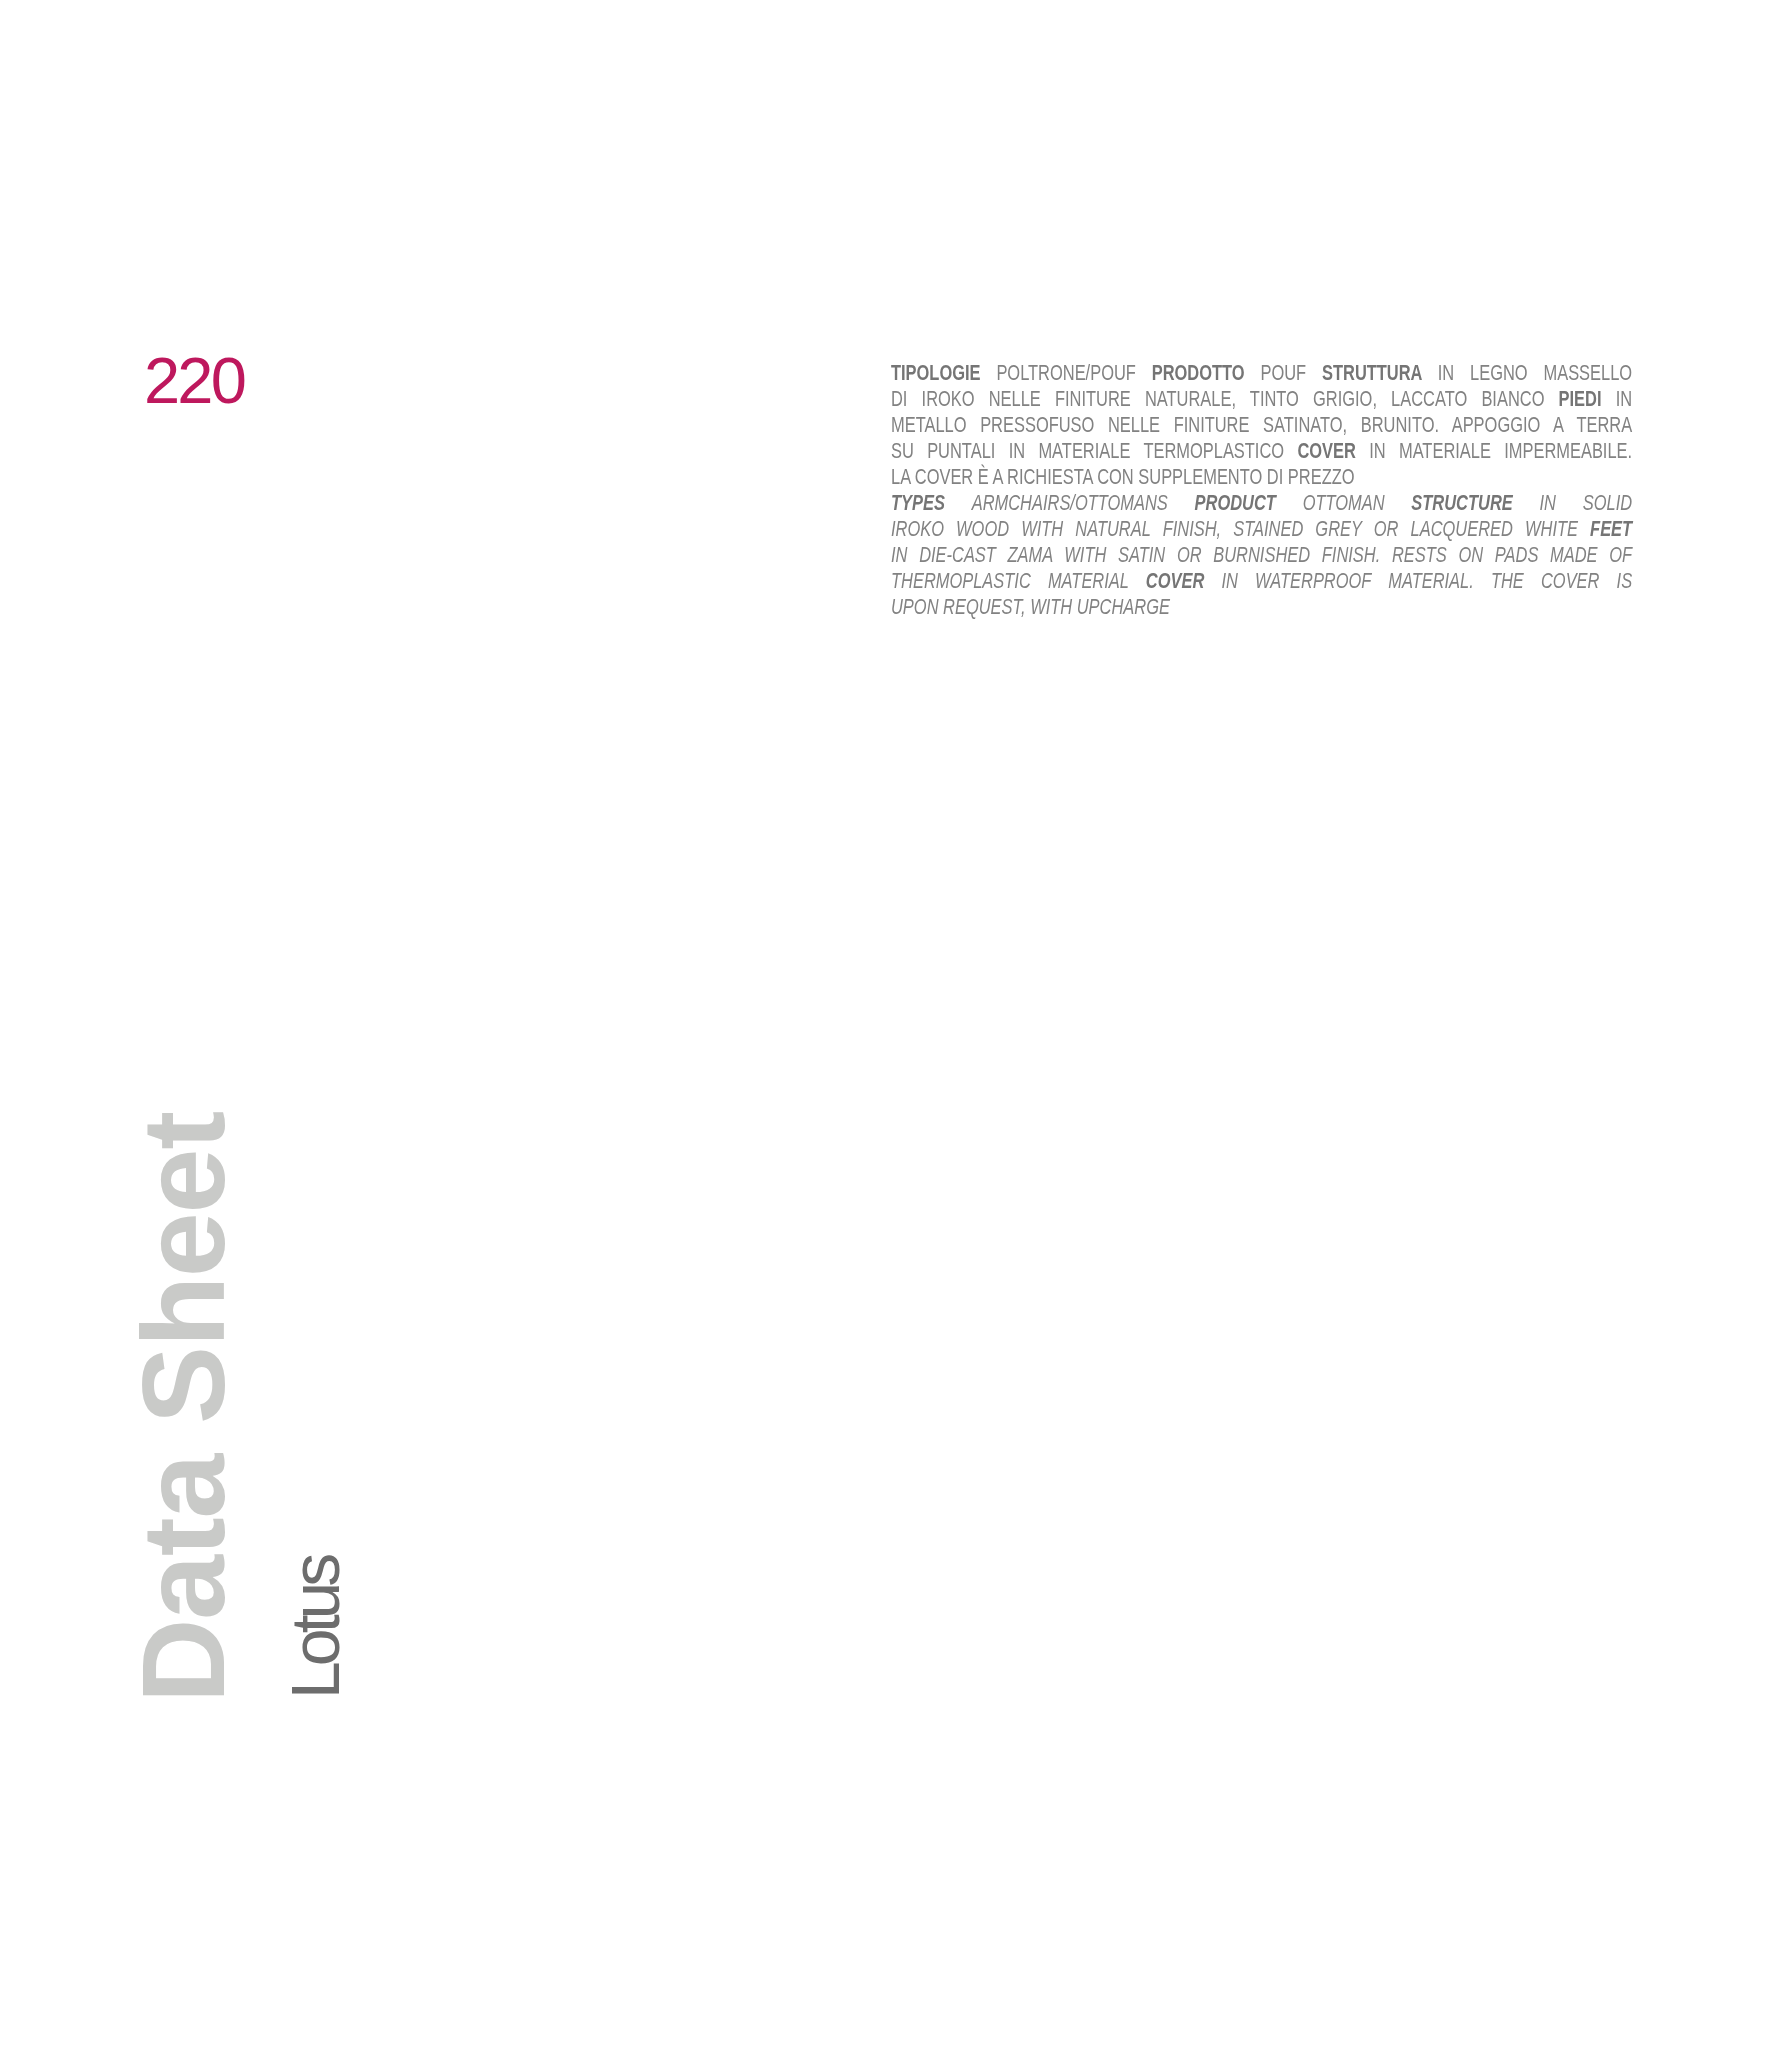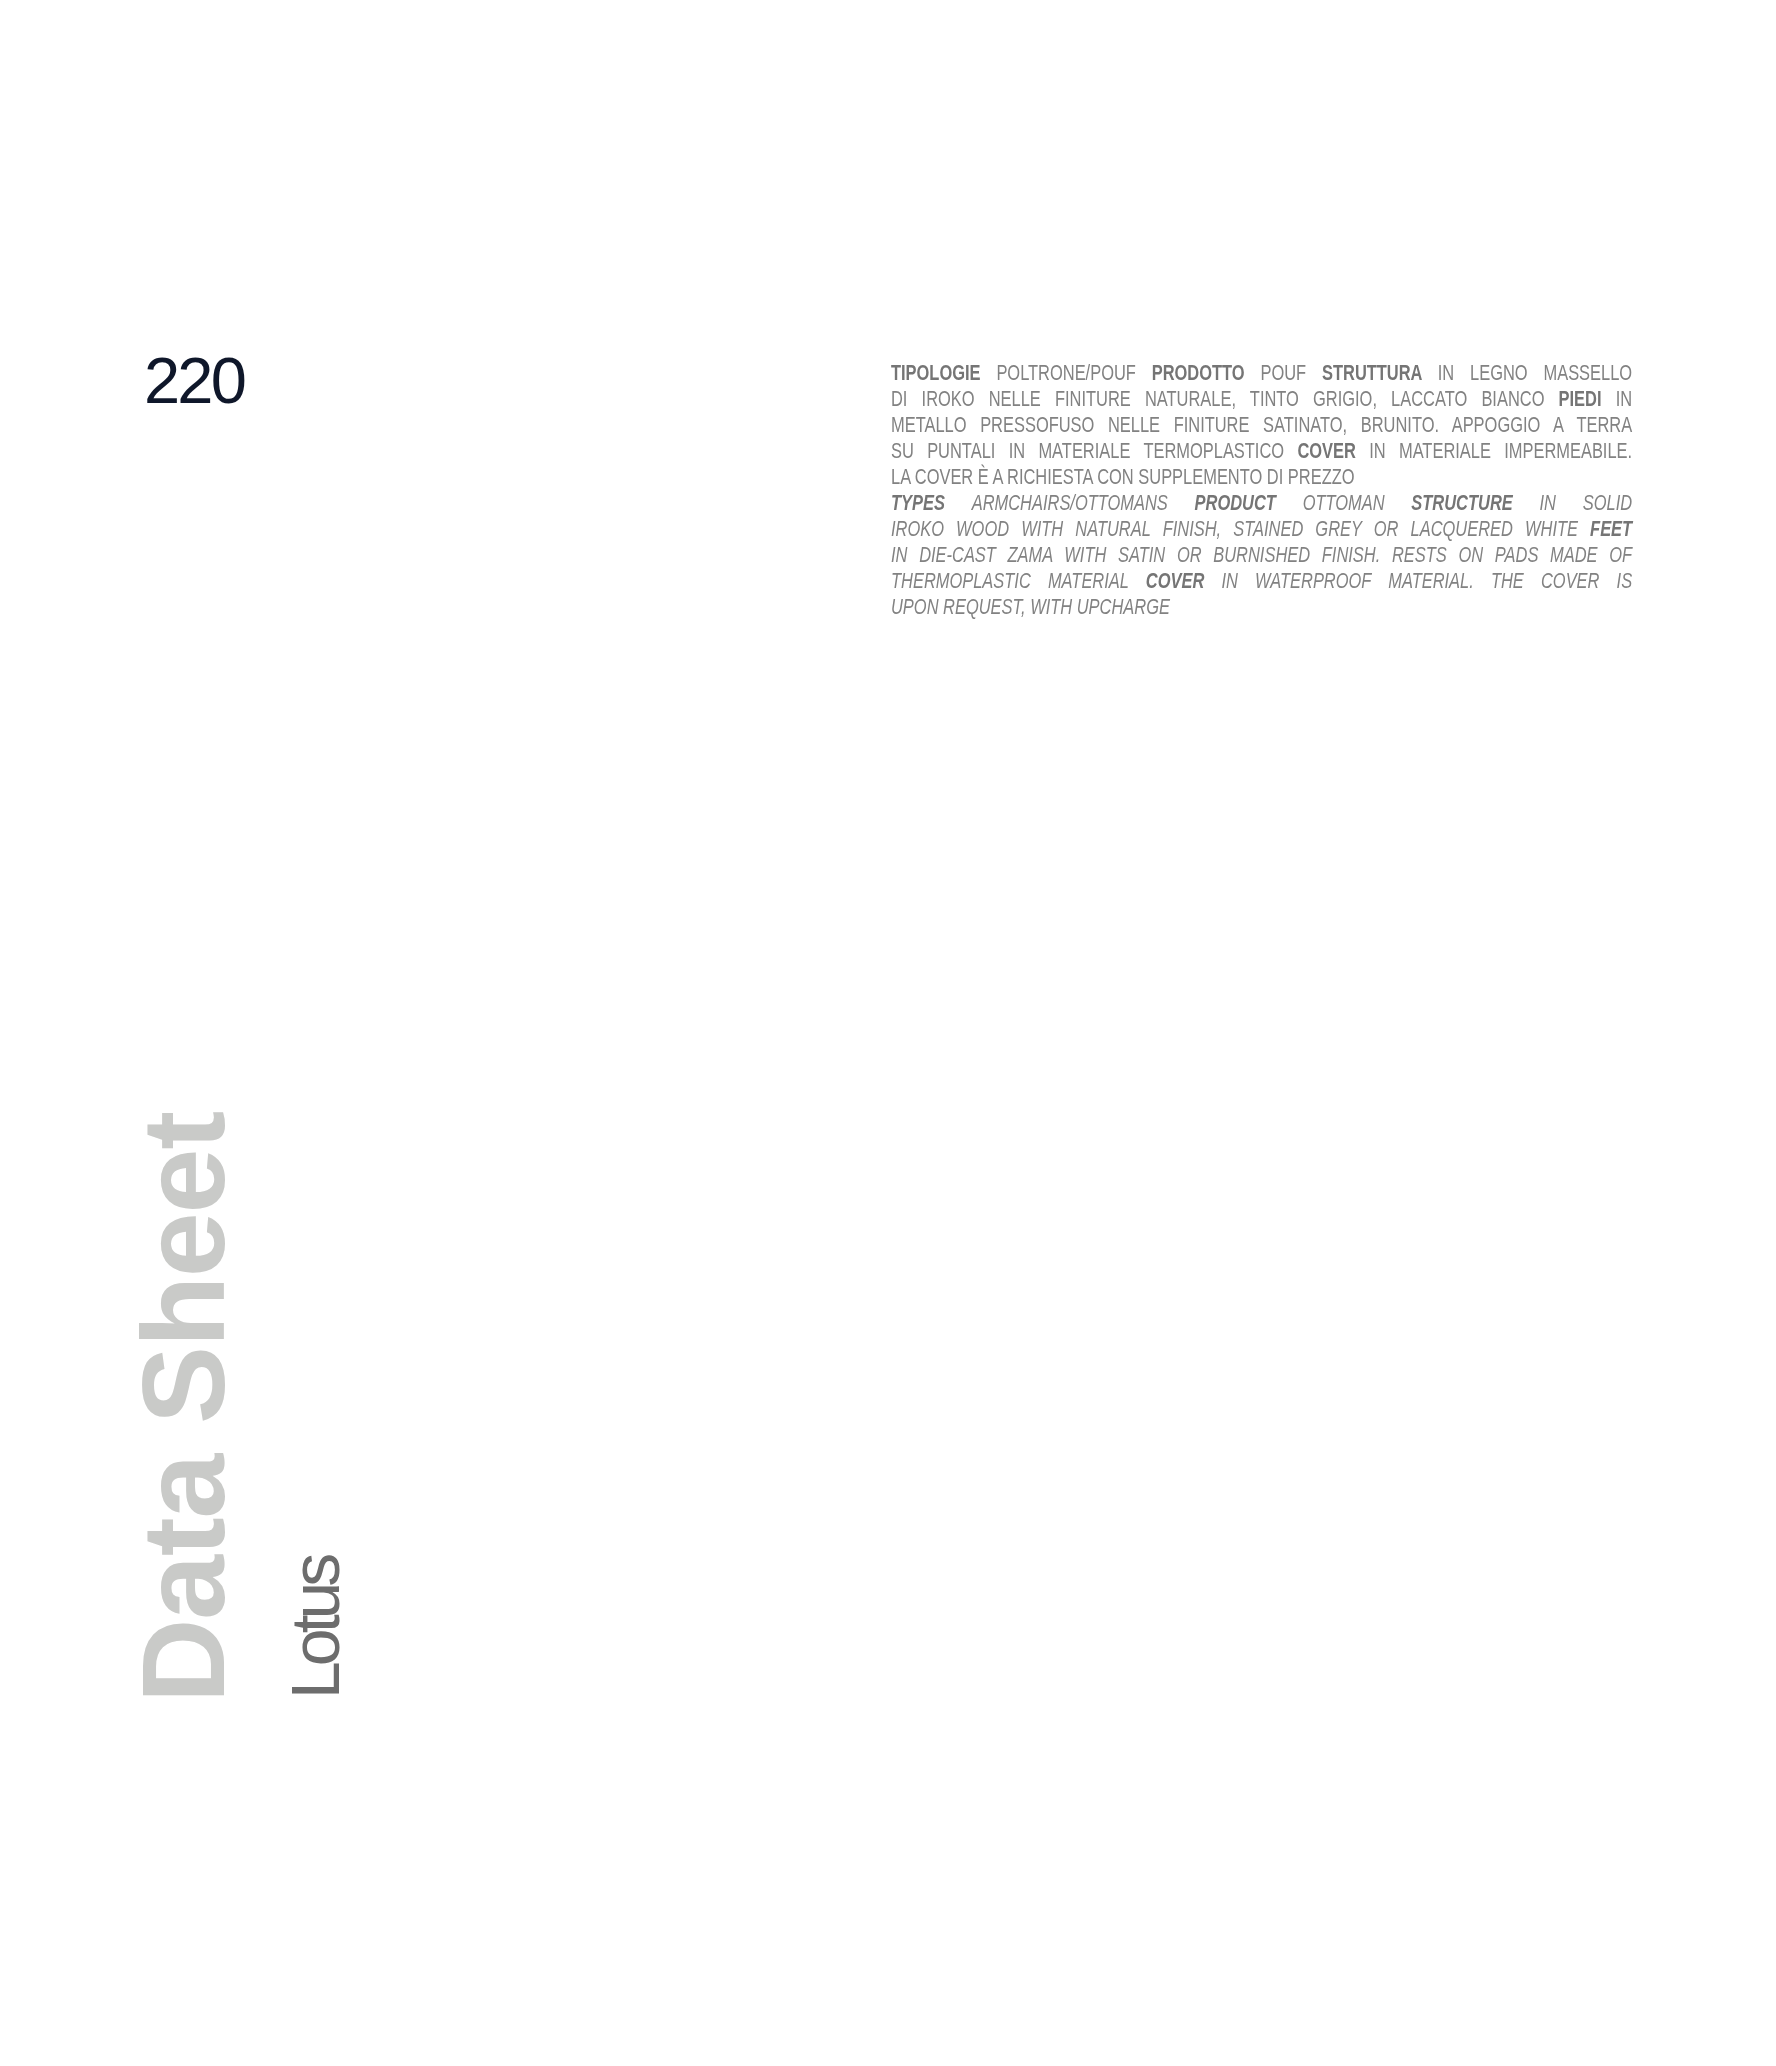--- a/index.html
+++ b/index.html
@@ -18,21 +18,21 @@
   }
 
   
   #page-number {
     position: absolute;
     left: 144px; top: 348px;
     font-size: 65px;
     font-weight: 100;
     letter-spacing: -2.8px;
     line-height: 1;
-    color: #0f172a;
+    color: #be185d;
   }
 
   
   #description-block {
     position: absolute;
     left: 891px; top: 360px;
     width: 960px;
     transform: scaleX(0.772);
     transform-origin: 0 0;
     font-size: 21.3px;

